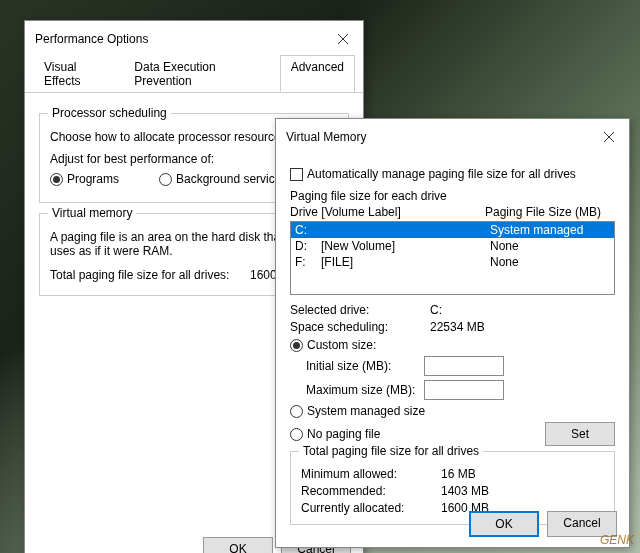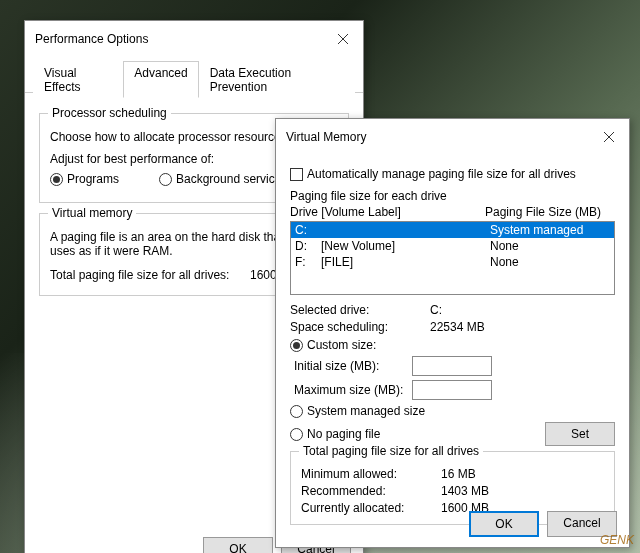--- a/index.html
+++ b/index.html
@@ -9,21 +9,21 @@
     .window { position: absolute; background: #f0f0f0; border: 1px solid #888; box-shadow: 2px 2px 8px rgba(0,0,0,0.3); }
     .perf-window { left: 24px; top: 20px; width: 340px; height: 552px; background: #fff; }
     .vm-window { left: 275px; top: 118px; width: 355px; height: 430px; background: #fff; }
     
     .titlebar { display: flex; justify-content: space-between; align-items: center; padding: 8px 10px 6px 10px; background: #fff; }
     .titlebar-title { font-size: 12px; }
     .close-btn { width: 20px; height: 20px; display: flex; align-items: center; justify-content: center; cursor: pointer; }
     .close-btn svg { width: 10px; height: 10px; }
     
     .tabs { display: flex; padding: 0 8px; border-bottom: 1px solid #ccc; }
-    .tab { padding: 4px 10px; border: 1px solid transparent; border-bottom: none; cursor: pointer; position: relative; top: 6px; background: #fff; }
+    .tab { padding: 4px 10px; border: 1px solid transparent; border-bottom: none; cursor: pointer; position: relative; top: 0; background: #fff; }
     .tab.active { border-color: #ccc; border-bottom: 1px solid #fff; }
     
     .content { padding: 10px 14px; }
     
     .groupbox { border: 1px solid #ccc; margin: 10px 0; padding: 12px 10px 10px 10px; position: relative; }
     .groupbox-title { position: absolute; top: -8px; left: 8px; background: #fff; padding: 0 4px; font-size: 12px; }
     
     .label { margin: 4px 0; }
     .sub-label { margin: 8px 0 6px 0; }
     
@@ -43,21 +43,21 @@
     .drive-header span:first-child { flex: 1; }
     .drive-header span:last-child { width: 130px; }
     
     .drive-list { border: 1px solid #888; height: 74px; margin: 2px 0 8px 0; background: #fff; overflow: hidden; }
     .drive-row { display: flex; padding: 1px 4px; }
     .drive-row.selected { background: #0078d7; color: #fff; }
     .drive-col1 { width: 26px; }
     .drive-col2 { flex: 1; }
     .drive-col3 { width: 120px; }
     
-    .size-section { margin-left: 4px; }
+    .size-section { margin-left: 16px; }
     .size-row { display: flex; align-items: center; margin: 4px 0; }
     .size-row .sz-label { width: 118px; }
     .text-input { border: 1px solid #888; width: 80px; height: 20px; padding: 2px 4px; background: #fff; }
     
     .btn { border: 1px solid #999; background: #e1e1e1; padding: 4px 4px; cursor: pointer; min-width: 70px; text-align: center; }
     .btn.primary { border: 2px solid #0078d7; }
     
     .button-row { position: absolute; bottom: 10px; right: 12px; display: flex; gap: 8px; }
     
     .watermark { position: absolute; bottom: 6px; right: 6px; color: #a16207; opacity: 0.8; font-style: italic; font-size: 14px; display: flex; align-items: center; gap: 2px; }
@@ -71,22 +71,22 @@
     <span class="titlebar-title">Performance Options</span>
     <div class="close-btn">
       <svg viewBox="0 0 10 10">
           <line x1="0" y1="0" x2="10" y2="10" stroke="#333" stroke-width="1"></line>
           <line x1="10" y1="0" x2="0" y2="10" stroke="#333" stroke-width="1"></line>
         </svg>
     </div>
   </div>
   <div class="tabs">
     <div class="tab">Visual Effects</div>
+    <div class="tab">Data Execution Prevention</div>
     <div class="tab active">Advanced</div>
-    <div class="tab">Data Execution Prevention</div>
   </div>
   <div class="content">
     <div class="groupbox">
       <div class="groupbox-title">Processor scheduling</div>
       <div class="label">Choose how to allocate processor resources.</div>
       <div class="sub-label">Adjust for best performance of:</div>
       <div class="radio-row">
         <div class="radio-item">
           <span class="radio checked"></span>
           <span>Programs</span>

